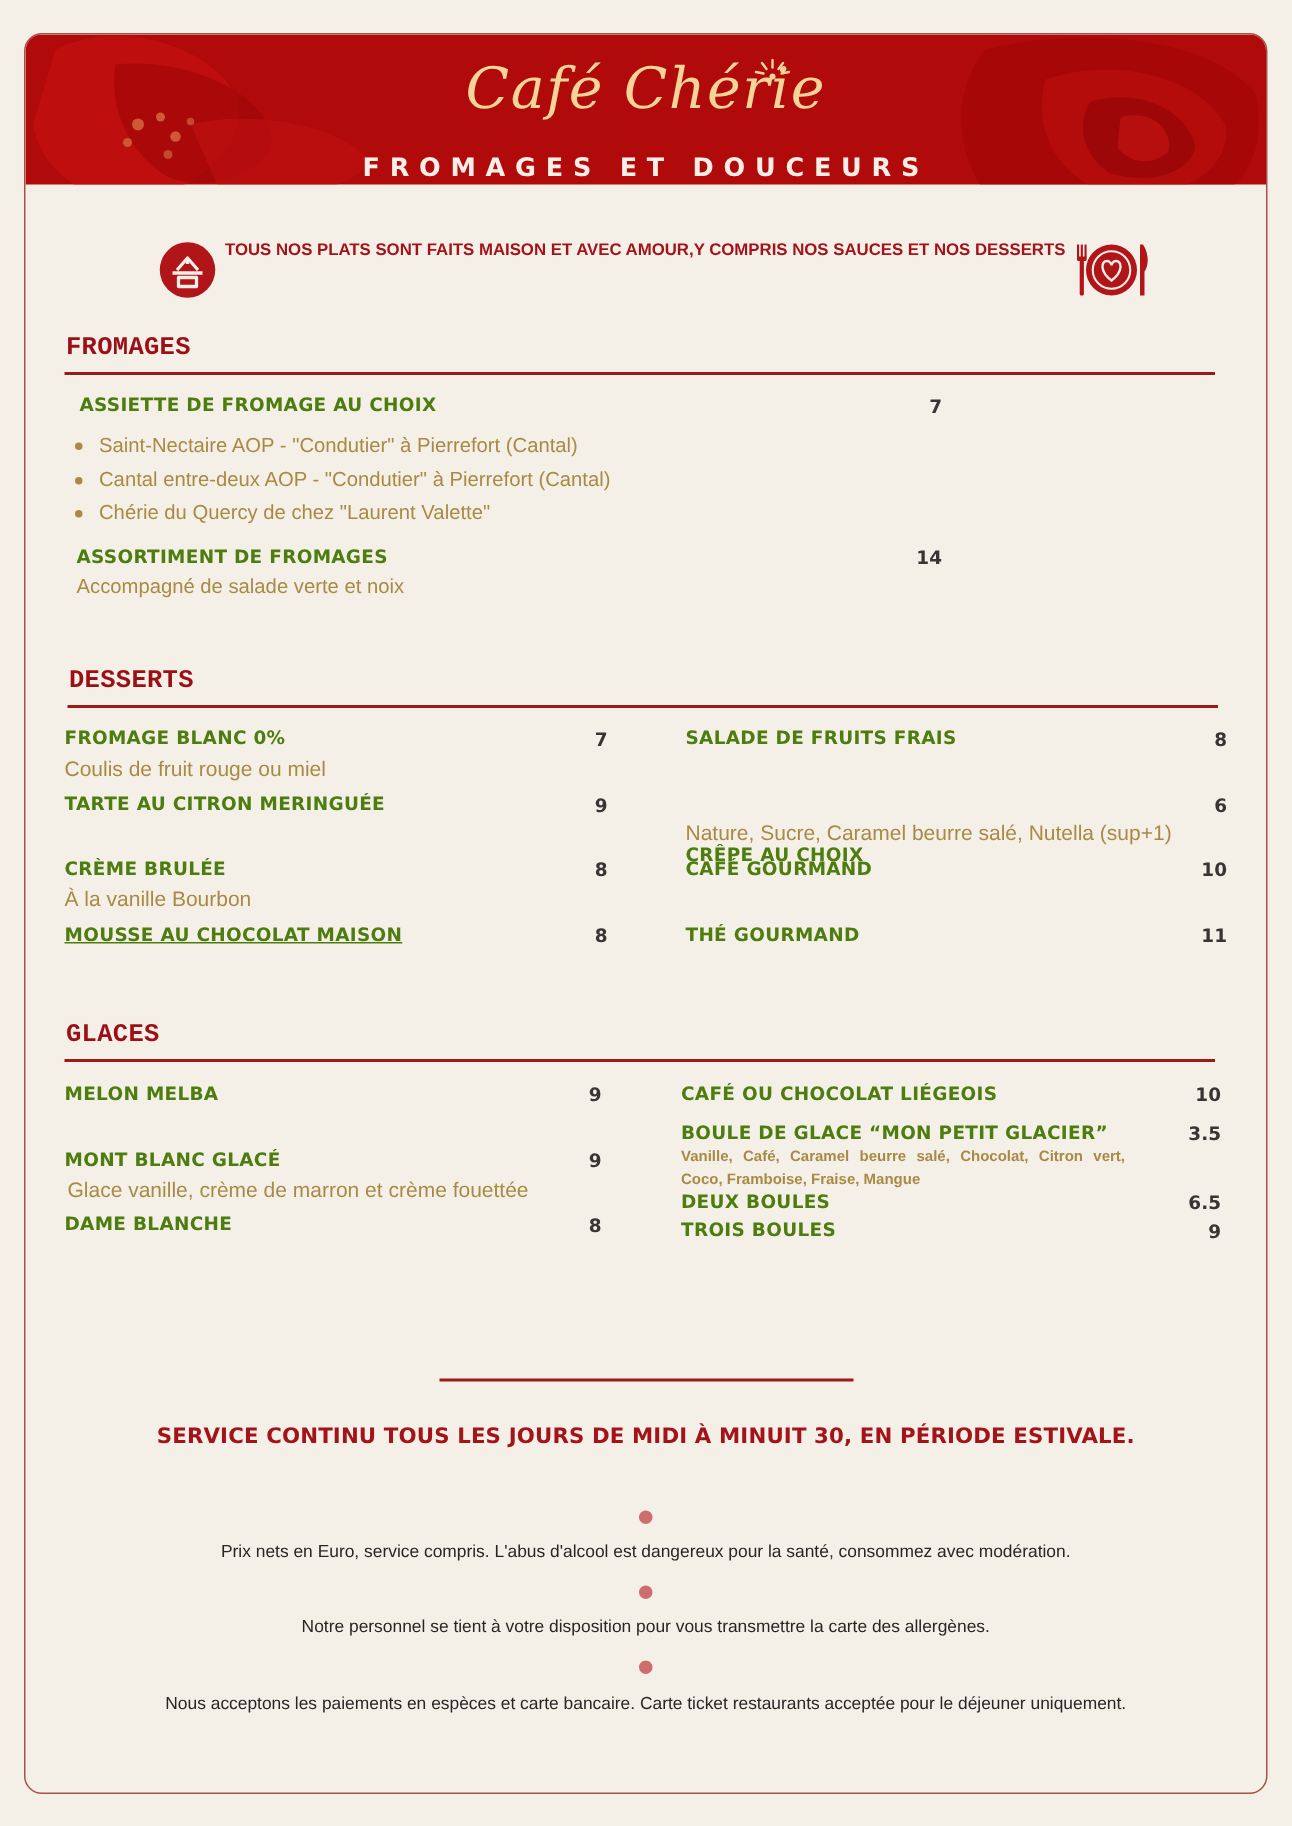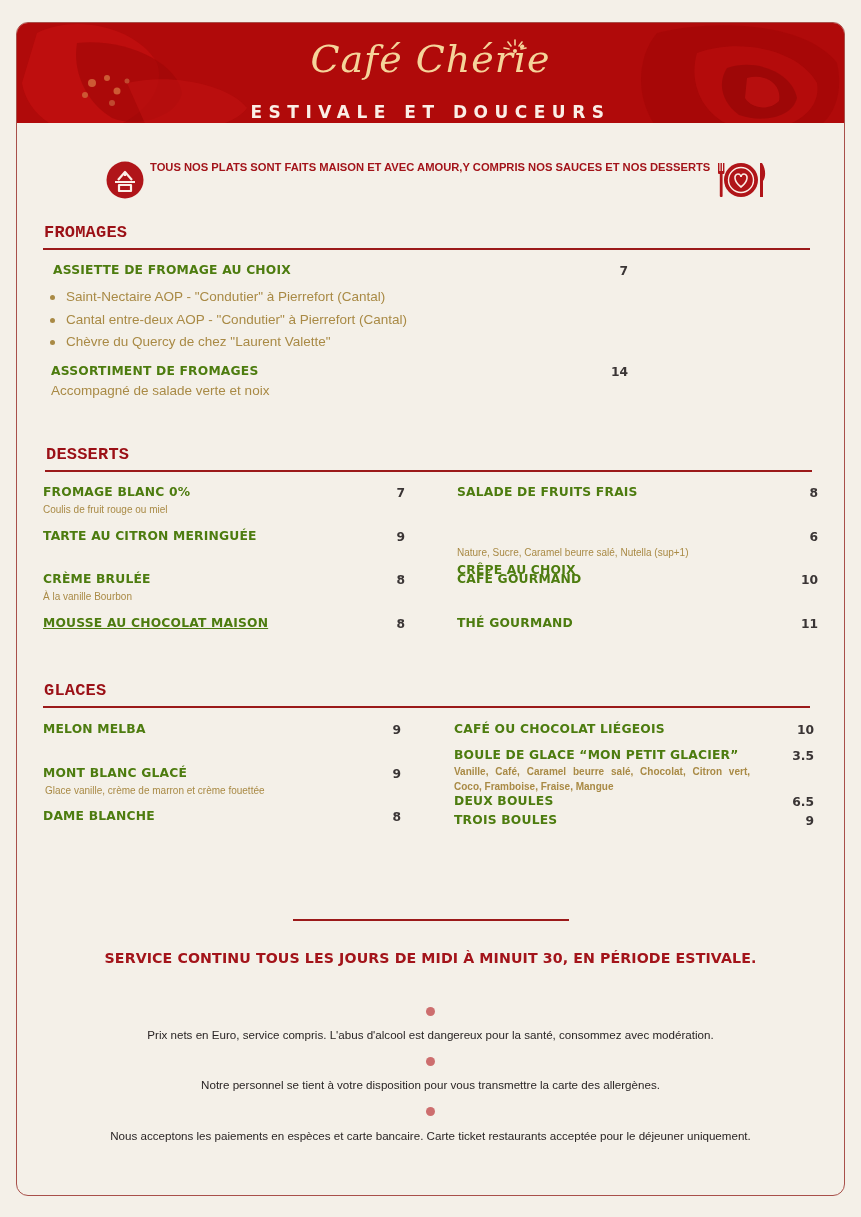--- a/index.html
+++ b/index.html
@@ -44,21 +44,21 @@
 
   .item-name {
     position: absolute; font-family: "DejaVu Sans", sans-serif; font-weight: bold;
     font-size: 12.3px; color: #4d7c0f; white-space: nowrap; letter-spacing: 0.2px;
   }
   .price {
     position: absolute; font-family: "DejaVu Sans", sans-serif; font-weight: bold;
     font-size: 12.3px; color: #3a3535; text-align: right; width: 40px;
   }
   .desc {
-    position: absolute; font-family: "Liberation Sans", sans-serif; font-size: 10px;
+    position: absolute; font-family: "Liberation Sans", sans-serif; font-size: 14px;
     color: #a98a45; white-space: nowrap;
   }
   .desc-lg { font-size: 13.5px; }
   .bullets { position: absolute; left: 32px; top: 263px; list-style: none; }
   .bullets li {
     font-family: "Liberation Sans", sans-serif; font-size: 13.5px; color: #a98a45;
     height: 22.5px; line-height: 22.5px; position: relative; padding-left: 17px;
   }
   .bullets li::before {
     content: ""; position: absolute; left: 1px; top: 9px; width: 5px; height: 5px;
@@ -108,21 +108,21 @@
     <svg class="brand-star" width="26" height="20" viewBox="0 0 26 20">
       <g stroke="#f5d49a" stroke-width="1.6" stroke-linecap="round">
         <line x1="13" y1="2" x2="13" y2="7"></line>
         <line x1="6" y1="4" x2="9" y2="8"></line>
         <line x1="20" y1="4" x2="17" y2="8"></line>
         <line x1="2" y1="10" x2="7" y2="11"></line>
         <line x1="24" y1="10" x2="19" y2="11"></line>
       </g>
       <circle cx="13" cy="13" r="2" fill="#f5d49a"></circle>
     </svg>
-    <div class="subtitle">ESTIVALE ET DOUCEURS</div>
+    <div class="subtitle">FROMAGES ET DOUCEURS</div>
   </div>
 
   <div class="banner">
     <svg width="38" height="38" viewBox="0 0 38 38">
       <circle cx="19" cy="19" r="18.5" fill="#b01519"></circle>
       <g fill="none" stroke="#fbeee6" stroke-width="2.2" stroke-linejoin="round">
         <path d="M12 19 L19 11 L26 19"></path>
         <line x1="9" y1="21" x2="29" y2="21"></line>
         <rect x="13" y="24" width="12" height="6"></rect>
         <line x1="19" y1="11" x2="19" y2="15"></line>
@@ -145,21 +145,21 @@
   </div>
 
   <div class="section-title" style="left:27px; top:200px;">FROMAGES</div>
   <div class="rule" style="left:26px; top:225px; width:767px;"></div>
 
   <div class="item-name" style="left:36px; top:240px;">ASSIETTE DE FROMAGE AU CHOIX</div>
   <div class="price" style="left:571px; top:241px;">7</div>
   <ul class="bullets">
     <li>Saint-Nectaire AOP - "Condutier" à Pierrefort (Cantal)</li>
     <li>Cantal entre-deux AOP - "Condutier" à Pierrefort (Cantal)</li>
-    <li>Chèvre du Quercy de chez "Laurent Valette"</li>
+    <li>Chérie du Quercy de chez "Laurent Valette"</li>
   </ul>
 
   <div class="item-name" style="left:34px; top:341px;">ASSORTIMENT DE FROMAGES</div>
   <div class="price" style="left:571px; top:342px;">14</div>
   <div class="desc desc-lg" style="left:34px; top:360px;">Accompagné de salade verte et noix</div>
 
   <div class="section-title" style="left:29px; top:422px;">DESSERTS</div>
   <div class="rule" style="left:28px; top:447px; width:767px;"></div>
 
   <div class="item-name" style="left:26px; top:462px;">FROMAGE BLANC 0%</div>

